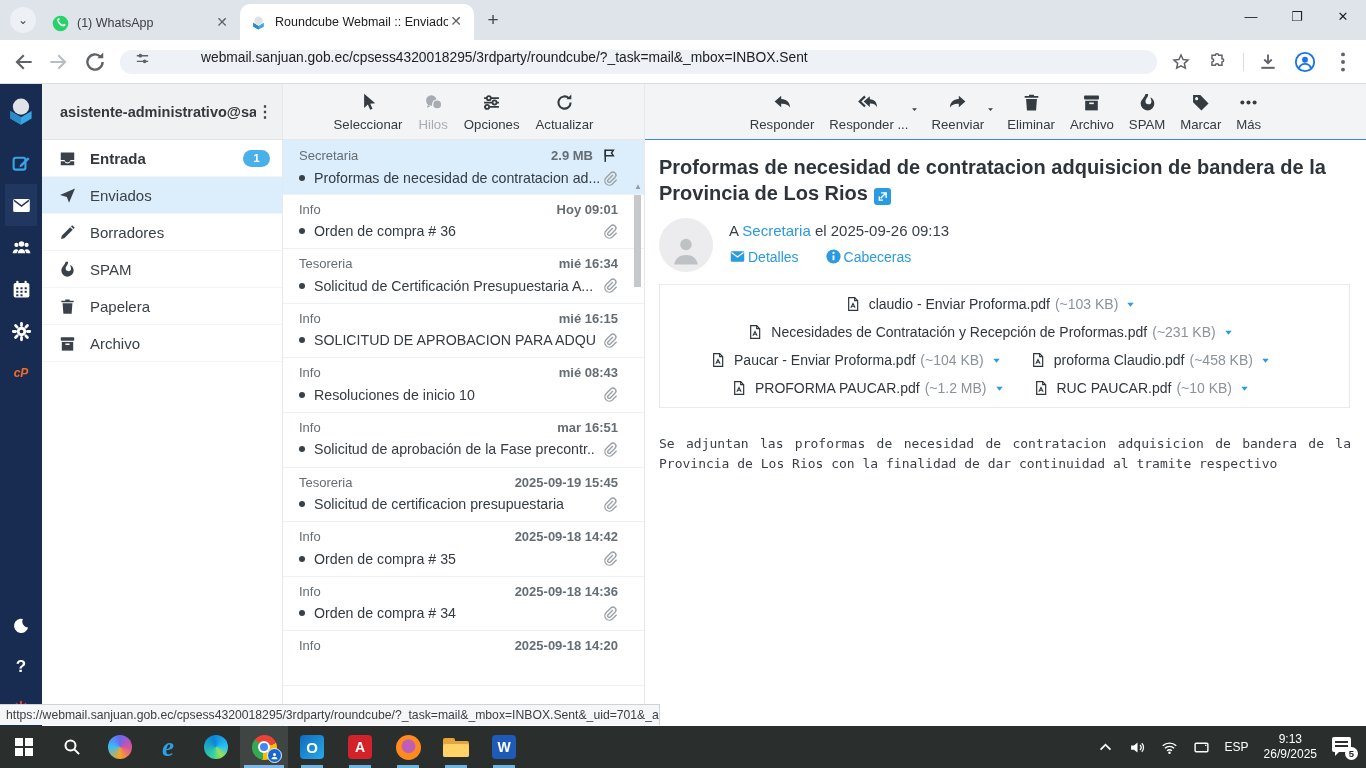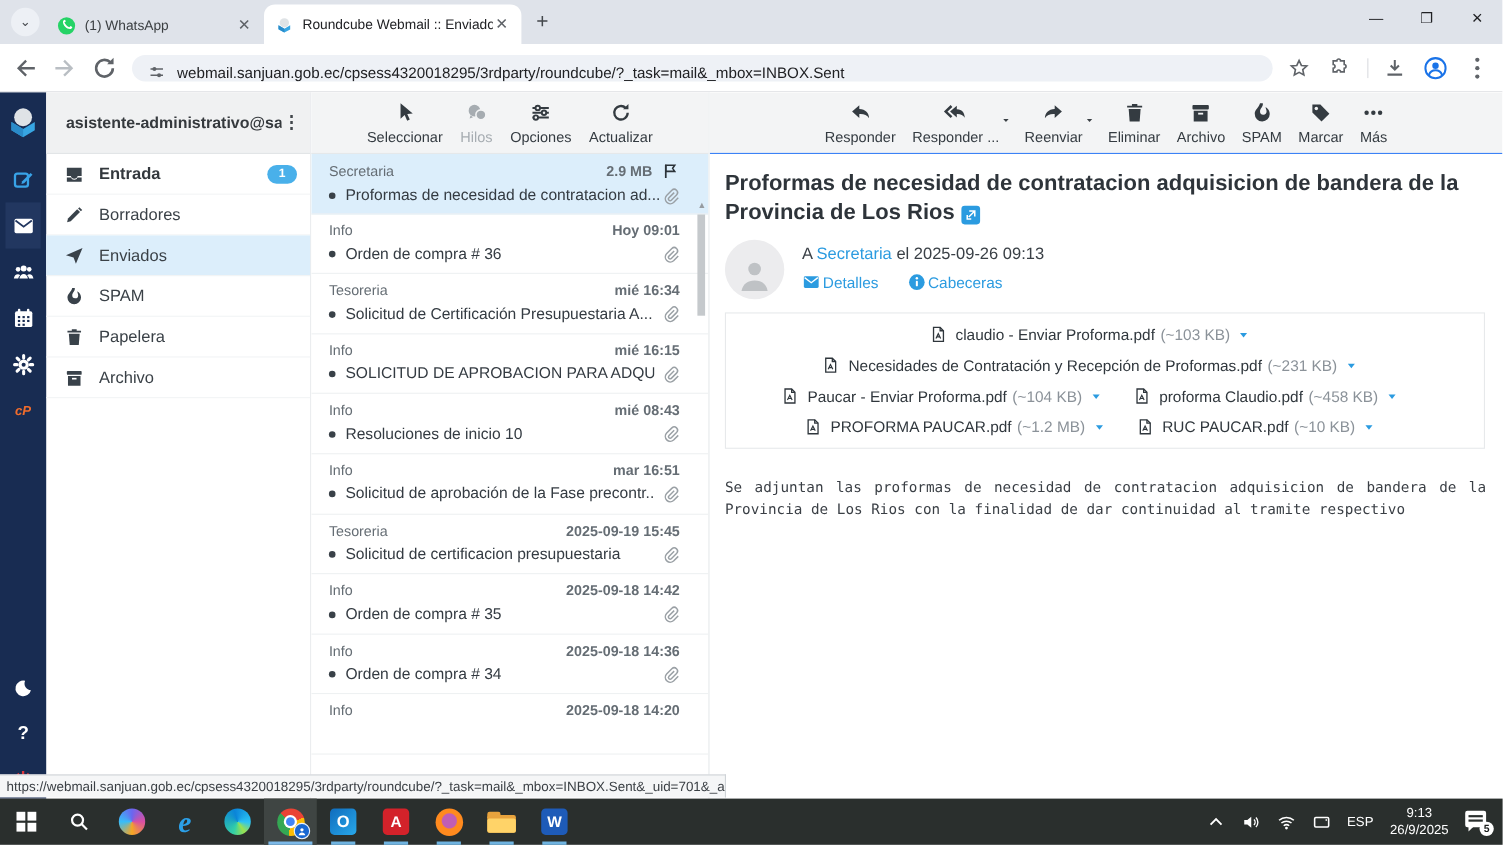--- a/index.html
+++ b/index.html
@@ -20,21 +20,21 @@
   .tab .fav{width:17px;height:17px;margin-right:8px;}
   .tab .tlabel{flex:1;white-space:nowrap;overflow:hidden;}
   .tab .tclose{width:16px;height:16px;color:#5f6368;font-size:14px;line-height:15px;text-align:center;border-radius:8px;}
   .tab.active{background:#fff;border-radius:10px 10px 0 0;height:36px;width:234px;color:#202124;}
   .newtab{width:26px;height:26px;margin:0 0 7px 6px;color:#44484c;font-size:19px;line-height:25px;text-align:center;border-radius:13px;}
   .wincontrols{position:absolute;right:0;top:0;height:32px;display:flex;}
   .wc{width:46px;height:32px;display:flex;align-items:center;justify-content:center;color:#202124;font-size:13px;}
   .toolbar{height:44px;background:#fff;display:flex;align-items:center;border-bottom:1px solid #dadce0;}
   .navbtn{width:26px;height:26px;margin-left:10px;color:#5f6368;}
   .navbtn.dim{color:#b9bec3;}
-  .omnibox{flex:1;height:24px;margin:0 14px 0 12px;background:#eef1f6;border-radius:16px;display:flex;align-items:flex-end;padding:0 14px;}
+  .omnibox{flex:1;height:24px;margin:0 14px 0 12px;background:#eef1f6;border-radius:16px;display:flex;align-items:flex-start;padding:0 14px;gap:40px;}
   .siteinfo{width:17px;height:17px;color:#5f6368;margin-right:10px;}
   .urltext{font-size:13.8px;color:#202124;white-space:nowrap;overflow:hidden;}
   .tb-ic-right{width:20px;height:20px;margin-right:16px;color:#5f6368;}
   .divi{width:1px;height:18px;background:#dadce0;margin-right:14px;}
   .avatar-chrome{width:22px;height:22px;border-radius:50%;margin-right:14px;color:#1a73e8;}
 
   
   .app{height:642px;display:flex;position:relative;background:#fff;}
   .rail{width:42px;background:var(--navy);--gap:var(--navy);display:flex;flex-direction:column;align-items:center;padding-top:4px;position:relative;flex:none;}
   .rail .logo{width:30px;height:30px;margin:8px 0 16px;}
@@ -355,37 +355,37 @@
     <span class="fi ic">
             <svg viewBox="0 0 24 24">
               <path d="M3.5 4.5h17V14h-4.6a4 4 0 0 1-7.8 0H3.5z" fill="currentColor"></path>
               <path d="M3.5 15.5h4.7a4 4 0 0 0 7.6 0h4.7v5H3.5z" fill="currentColor"></path>
             </svg>
           </span>
     <span class="flabel">Entrada</span>
   <span class="fbadge">1</span>
         </div>
 
+  <div class="folder selected">
+    <span class="fi ic">
+            <svg viewBox="0 0 24 24">
+              <path d="M2.5 11.3L21.5 3l-7.6 18.2-2.7-7.3z" fill="currentColor"></path>
+            </svg>
+          </span>
+    <span class="flabel">Enviados</span>
+  </div>
+
   <div class="folder">
     <span class="fi ic">
             <svg viewBox="0 0 24 24">
               <path d="M3.8 20.2l1-4.2L15.4 5.4l3.2 3.2L8 19.2z" fill="currentColor"></path>
               <path d="M16.4 4.4l1.5-1.5 3.2 3.2-1.5 1.5z" fill="currentColor"></path>
             </svg>
           </span>
     <span class="flabel">Borradores</span>
-  </div>
-
-  <div class="folder selected">
-    <span class="fi ic">
-            <svg viewBox="0 0 24 24">
-              <path d="M2.5 11.3L21.5 3l-7.6 18.2-2.7-7.3z" fill="currentColor"></path>
-            </svg>
-          </span>
-    <span class="flabel">Enviados</span>
   </div>
 
   <div class="folder">
     <span class="fi ic">
             <svg viewBox="0 0 24 24">
               <path d="M12.6 2.2c.7 3.6-2.9 5.2-2.9 8.3a3.4 3.4 0 0 0 6.8.3c0-1.9-1-3-1-4.8 2.8 1.7 4.3 4.5 4.3 7.3a7.8 7.8 0 1 1-15.6-.2c0-4.2 4.2-6.3 5.5-10.9z" fill="currentColor"></path>
             </svg>
           </span>
     <span class="flabel">SPAM</span>
   </div>

